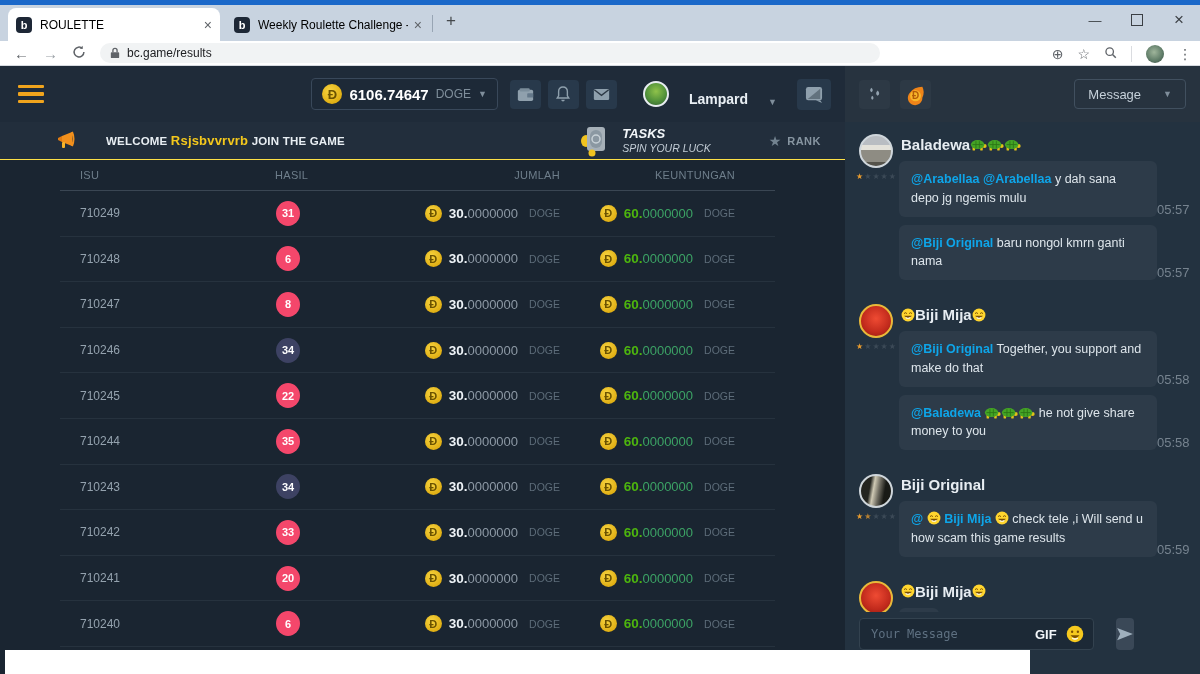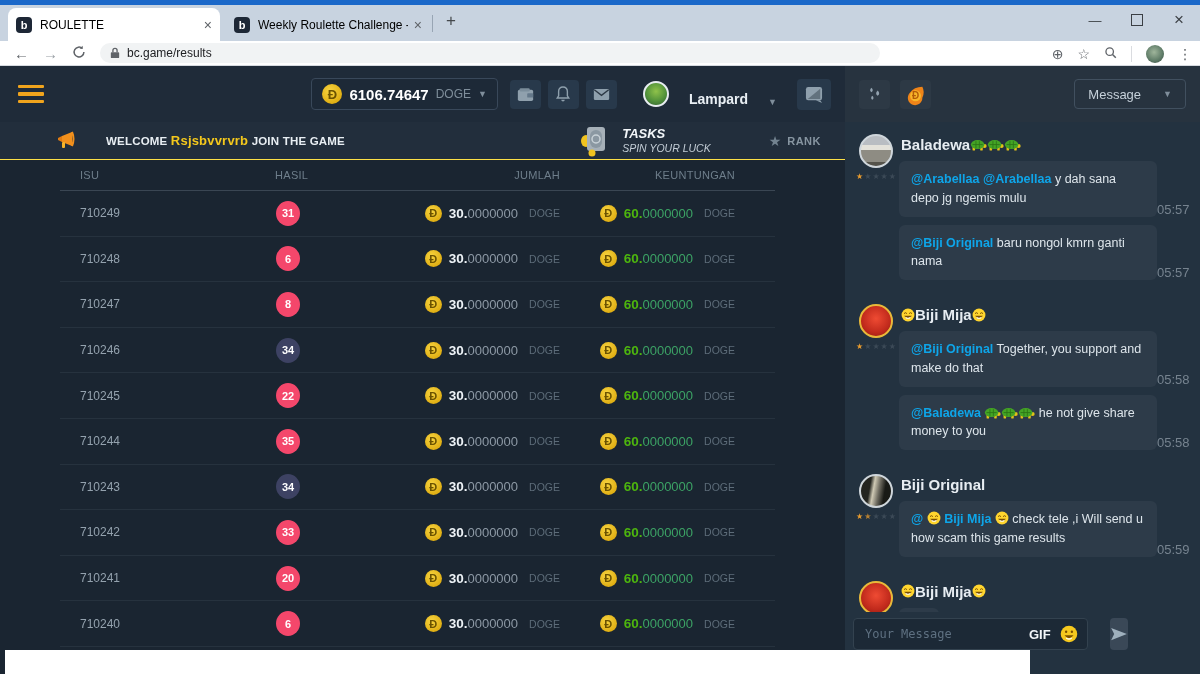--- a/index.html
+++ b/index.html
@@ -101,21 +101,21 @@
   .cname{display:flex;align-items:center;font-size:15px;font-weight:bold;color:#e7edf2;margin:2px 0 8px 2px;}
   .msgline{display:flex;align-items:flex-end;margin-bottom:8px;}
   .bubble{background:#2d3b49;border-radius:6px;padding:9px 12px;max-width:234px;font-size:12.5px;line-height:1.5;color:#dde5eb;}
   .mention{color:#0ea5e9;font-weight:bold;}
   .mtime{flex:none;font-size:13px;color:#76838f;}
   .emj{display:inline-block;vertical-align:-2px;}
   .emj svg{display:block;}
   .emj-grin svg{width:14px;height:14px;}
   .emj-turtle svg{width:17px;height:12px;}
   
-  .chat-inputrow{position:absolute;left:8px;top:496px;width:268px;height:32px;display:flex;}
+  .chat-inputrow{position:absolute;left:14px;top:496px;width:268px;height:32px;display:flex;}
   .msg-box{width:268px;height:32px;box-sizing:border-box;background:#1c2936;border:1px solid #33424f;border-radius:4px;
            display:flex;align-items:center;padding:0 9px;gap:9px;}
   .msg-input{flex:1;min-width:0;background:transparent;border:none;outline:none;color:#c6d1da;
              font-family:"DejaVu Sans Mono",monospace;font-size:12px;}
   .msg-input::placeholder{color:#5e7081;}
   .gif-label{color:#f2f6f9;font-weight:bold;font-size:13px;}
   .send-btn{margin-left:22px;width:45px;height:32px;border-radius:4px;background:#3a4857;display:flex;align-items:center;justify-content:center;}
   .white-bar{position:absolute;left:5px;top:584px;width:1025px;height:24px;background:#fff;z-index:40;}
   svg{overflow:visible;}
 </style>

